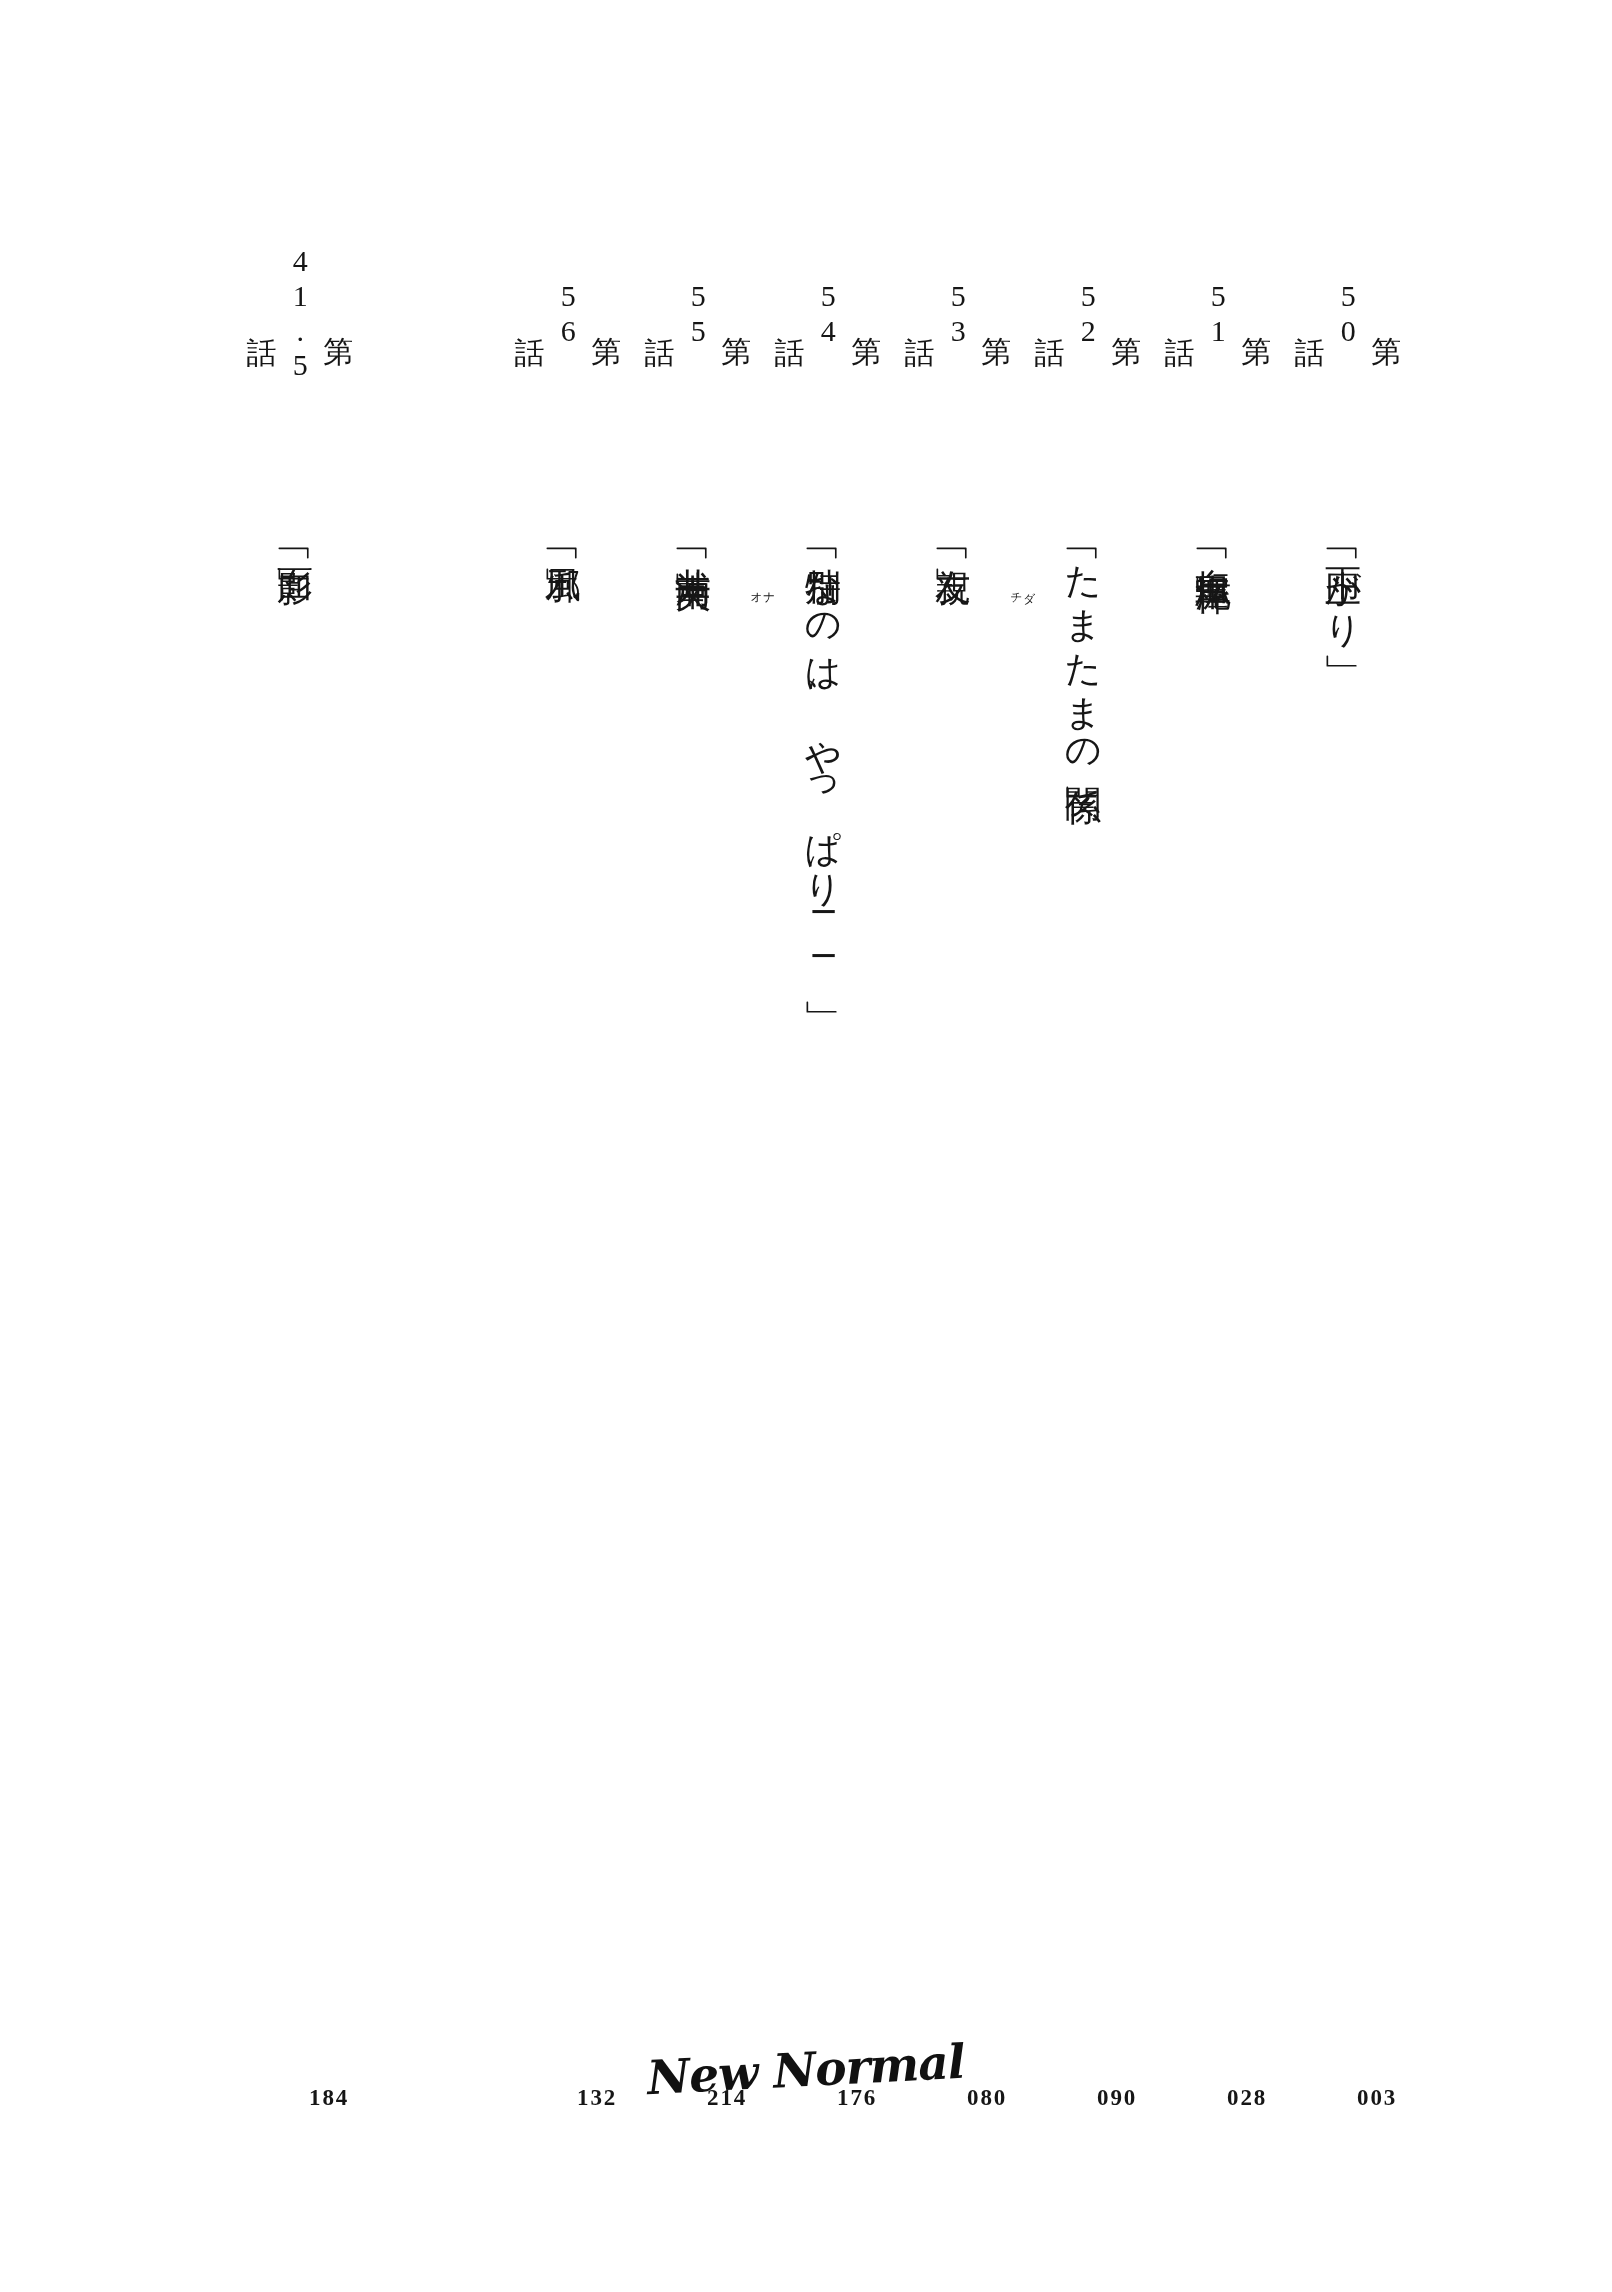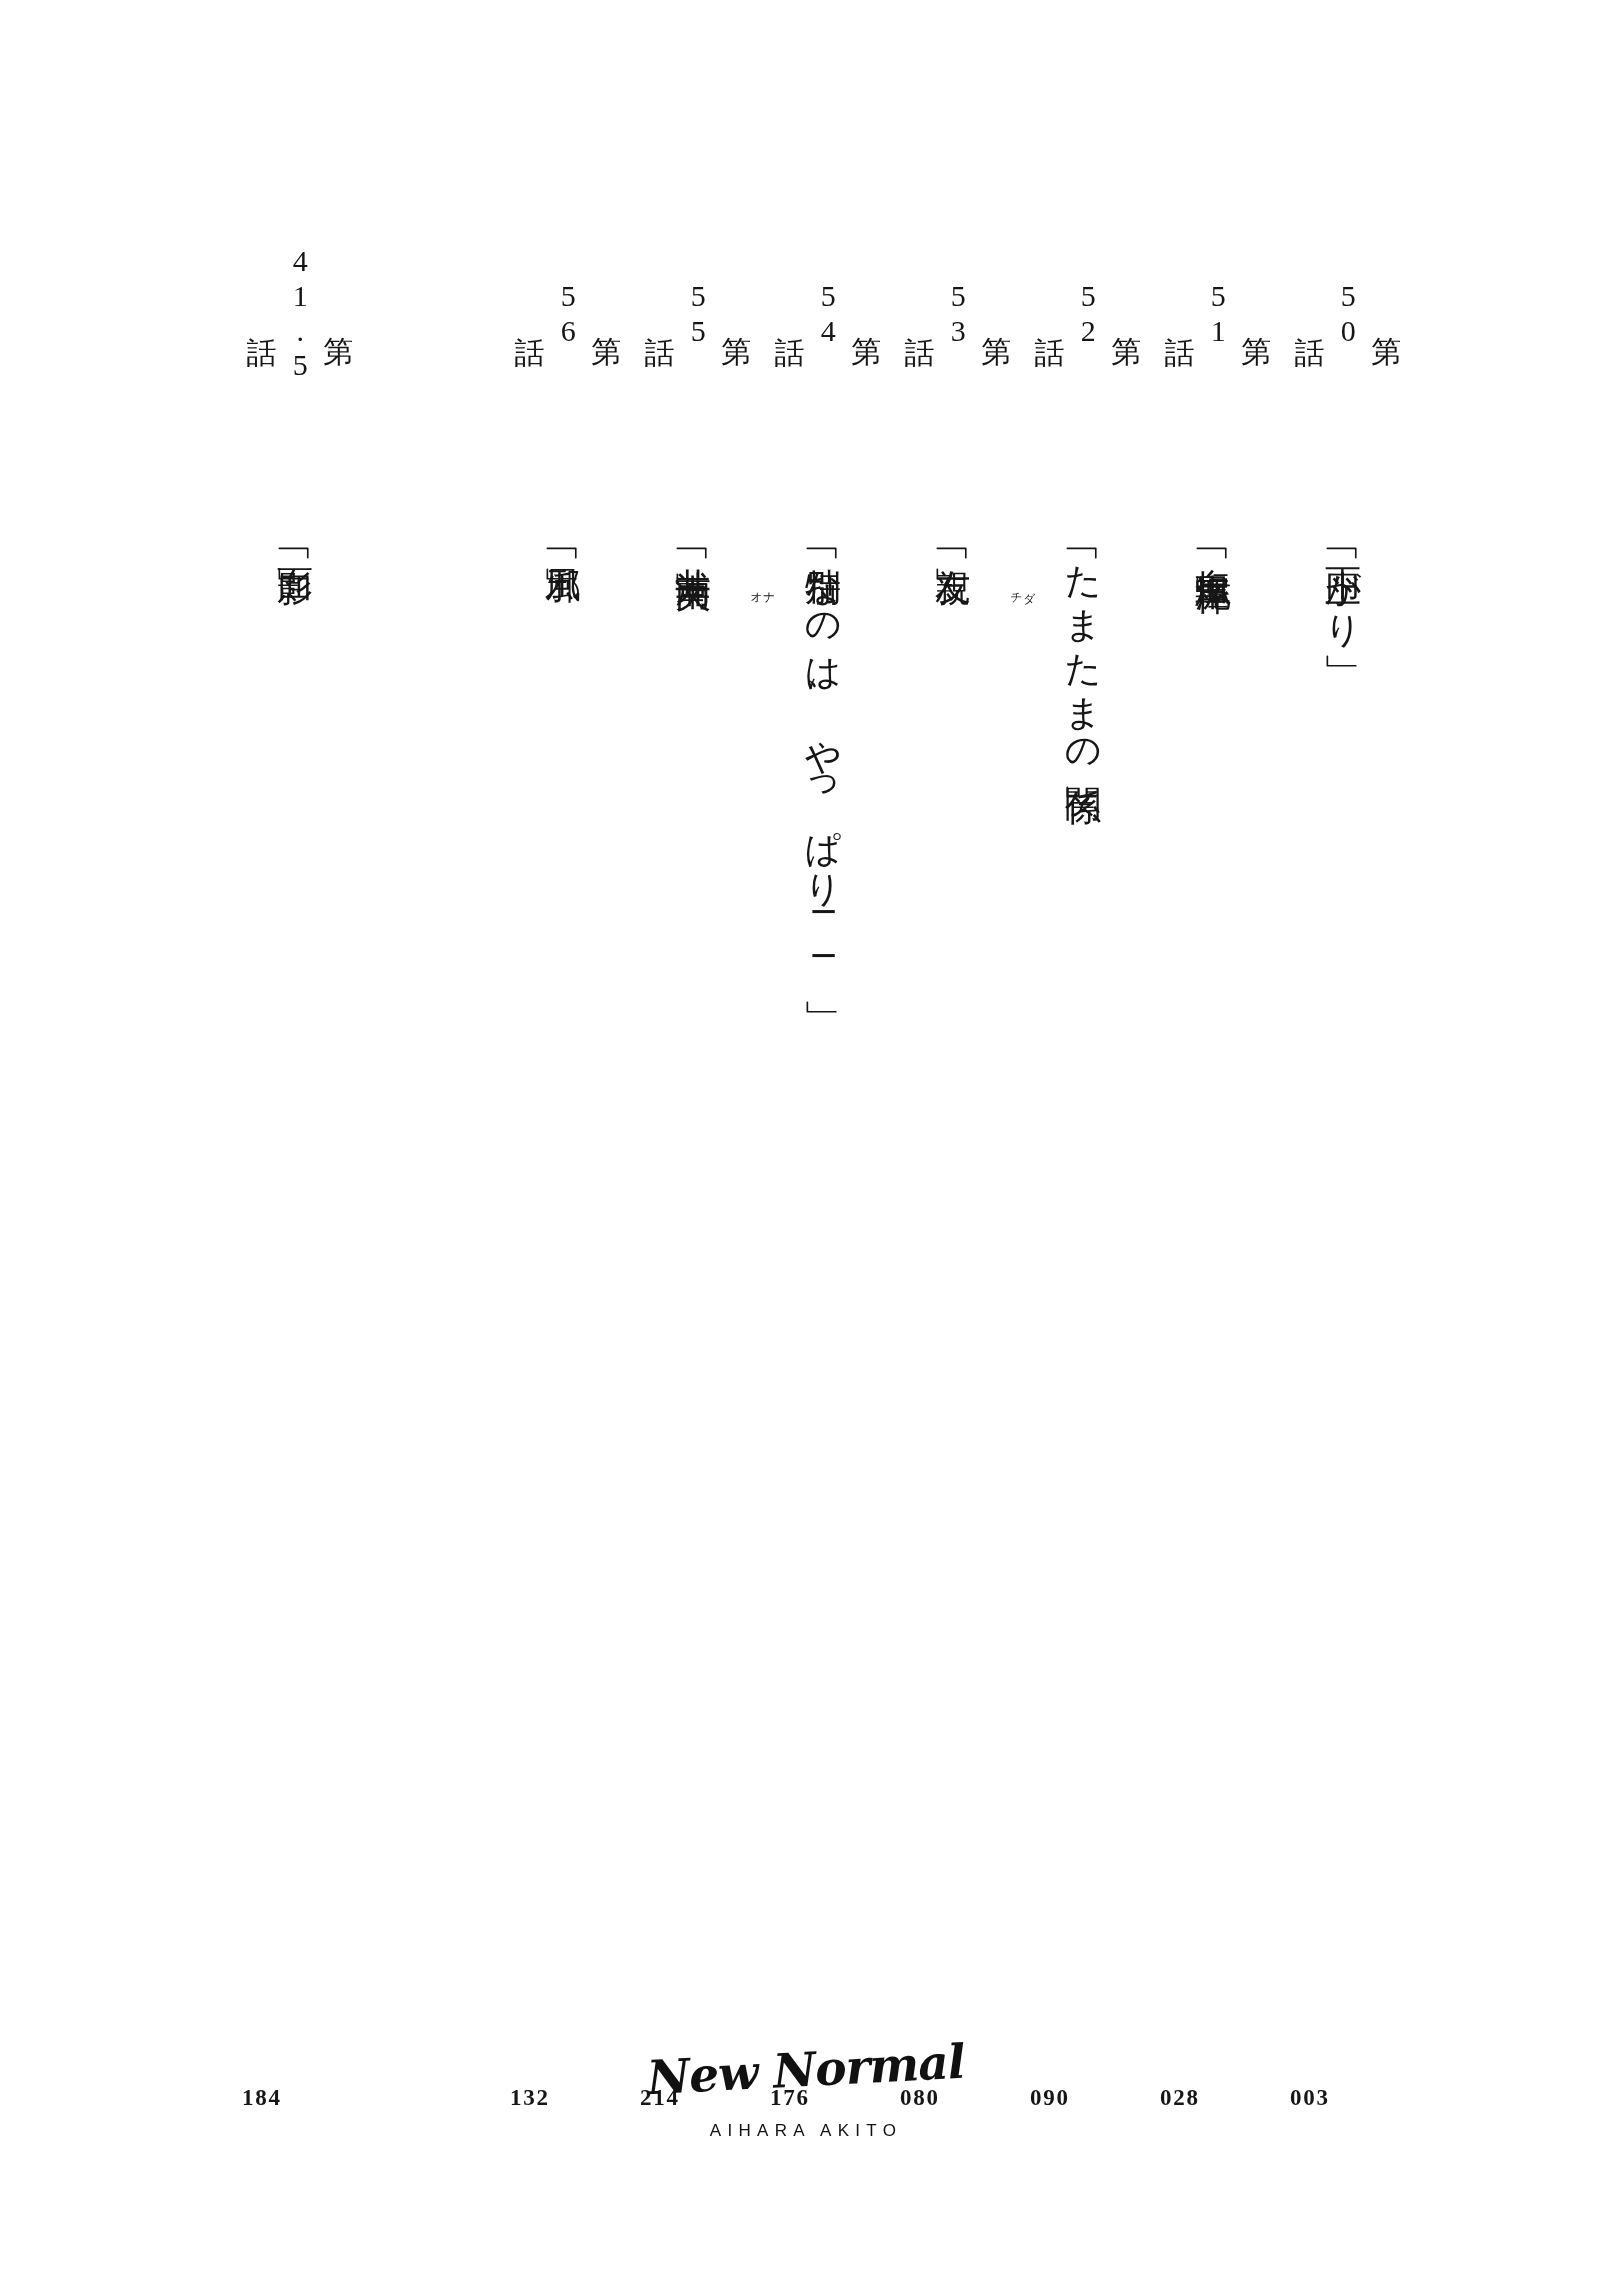--- a/index.html
+++ b/index.html
@@ -79,21 +79,21 @@
     writing-mode: vertical-rl;
     text-orientation: upright;
     margin-left: 1.8px;
   }
 
   .page-num {
     position: absolute;
     top: 1861px;
     left: 0;
     width: 107px;
-    text-align: left;
+    text-align: right;
     font-size: 23px;
     letter-spacing: 1.8px;
     font-family: "Liberation Serif", "DejaVu Serif", serif;
     font-weight: 700;
   }
 
   
   .footer {
     position: absolute;
     left: 0;
@@ -203,16 +203,15 @@
         <div class="chapter-title">
           <div class="vtext">「面影」</div>
         </div>
         <div class="page-num">184</div>
       </div>
     </div>
 
   <div class="footer">
     <div class="logo-script">New Normal</div>
     <div class="logo-rule"></div>
-    <div class="logo-sub">AIHARA AKITO</div>
   </div>
 </div>
 
 
 </body></html>

